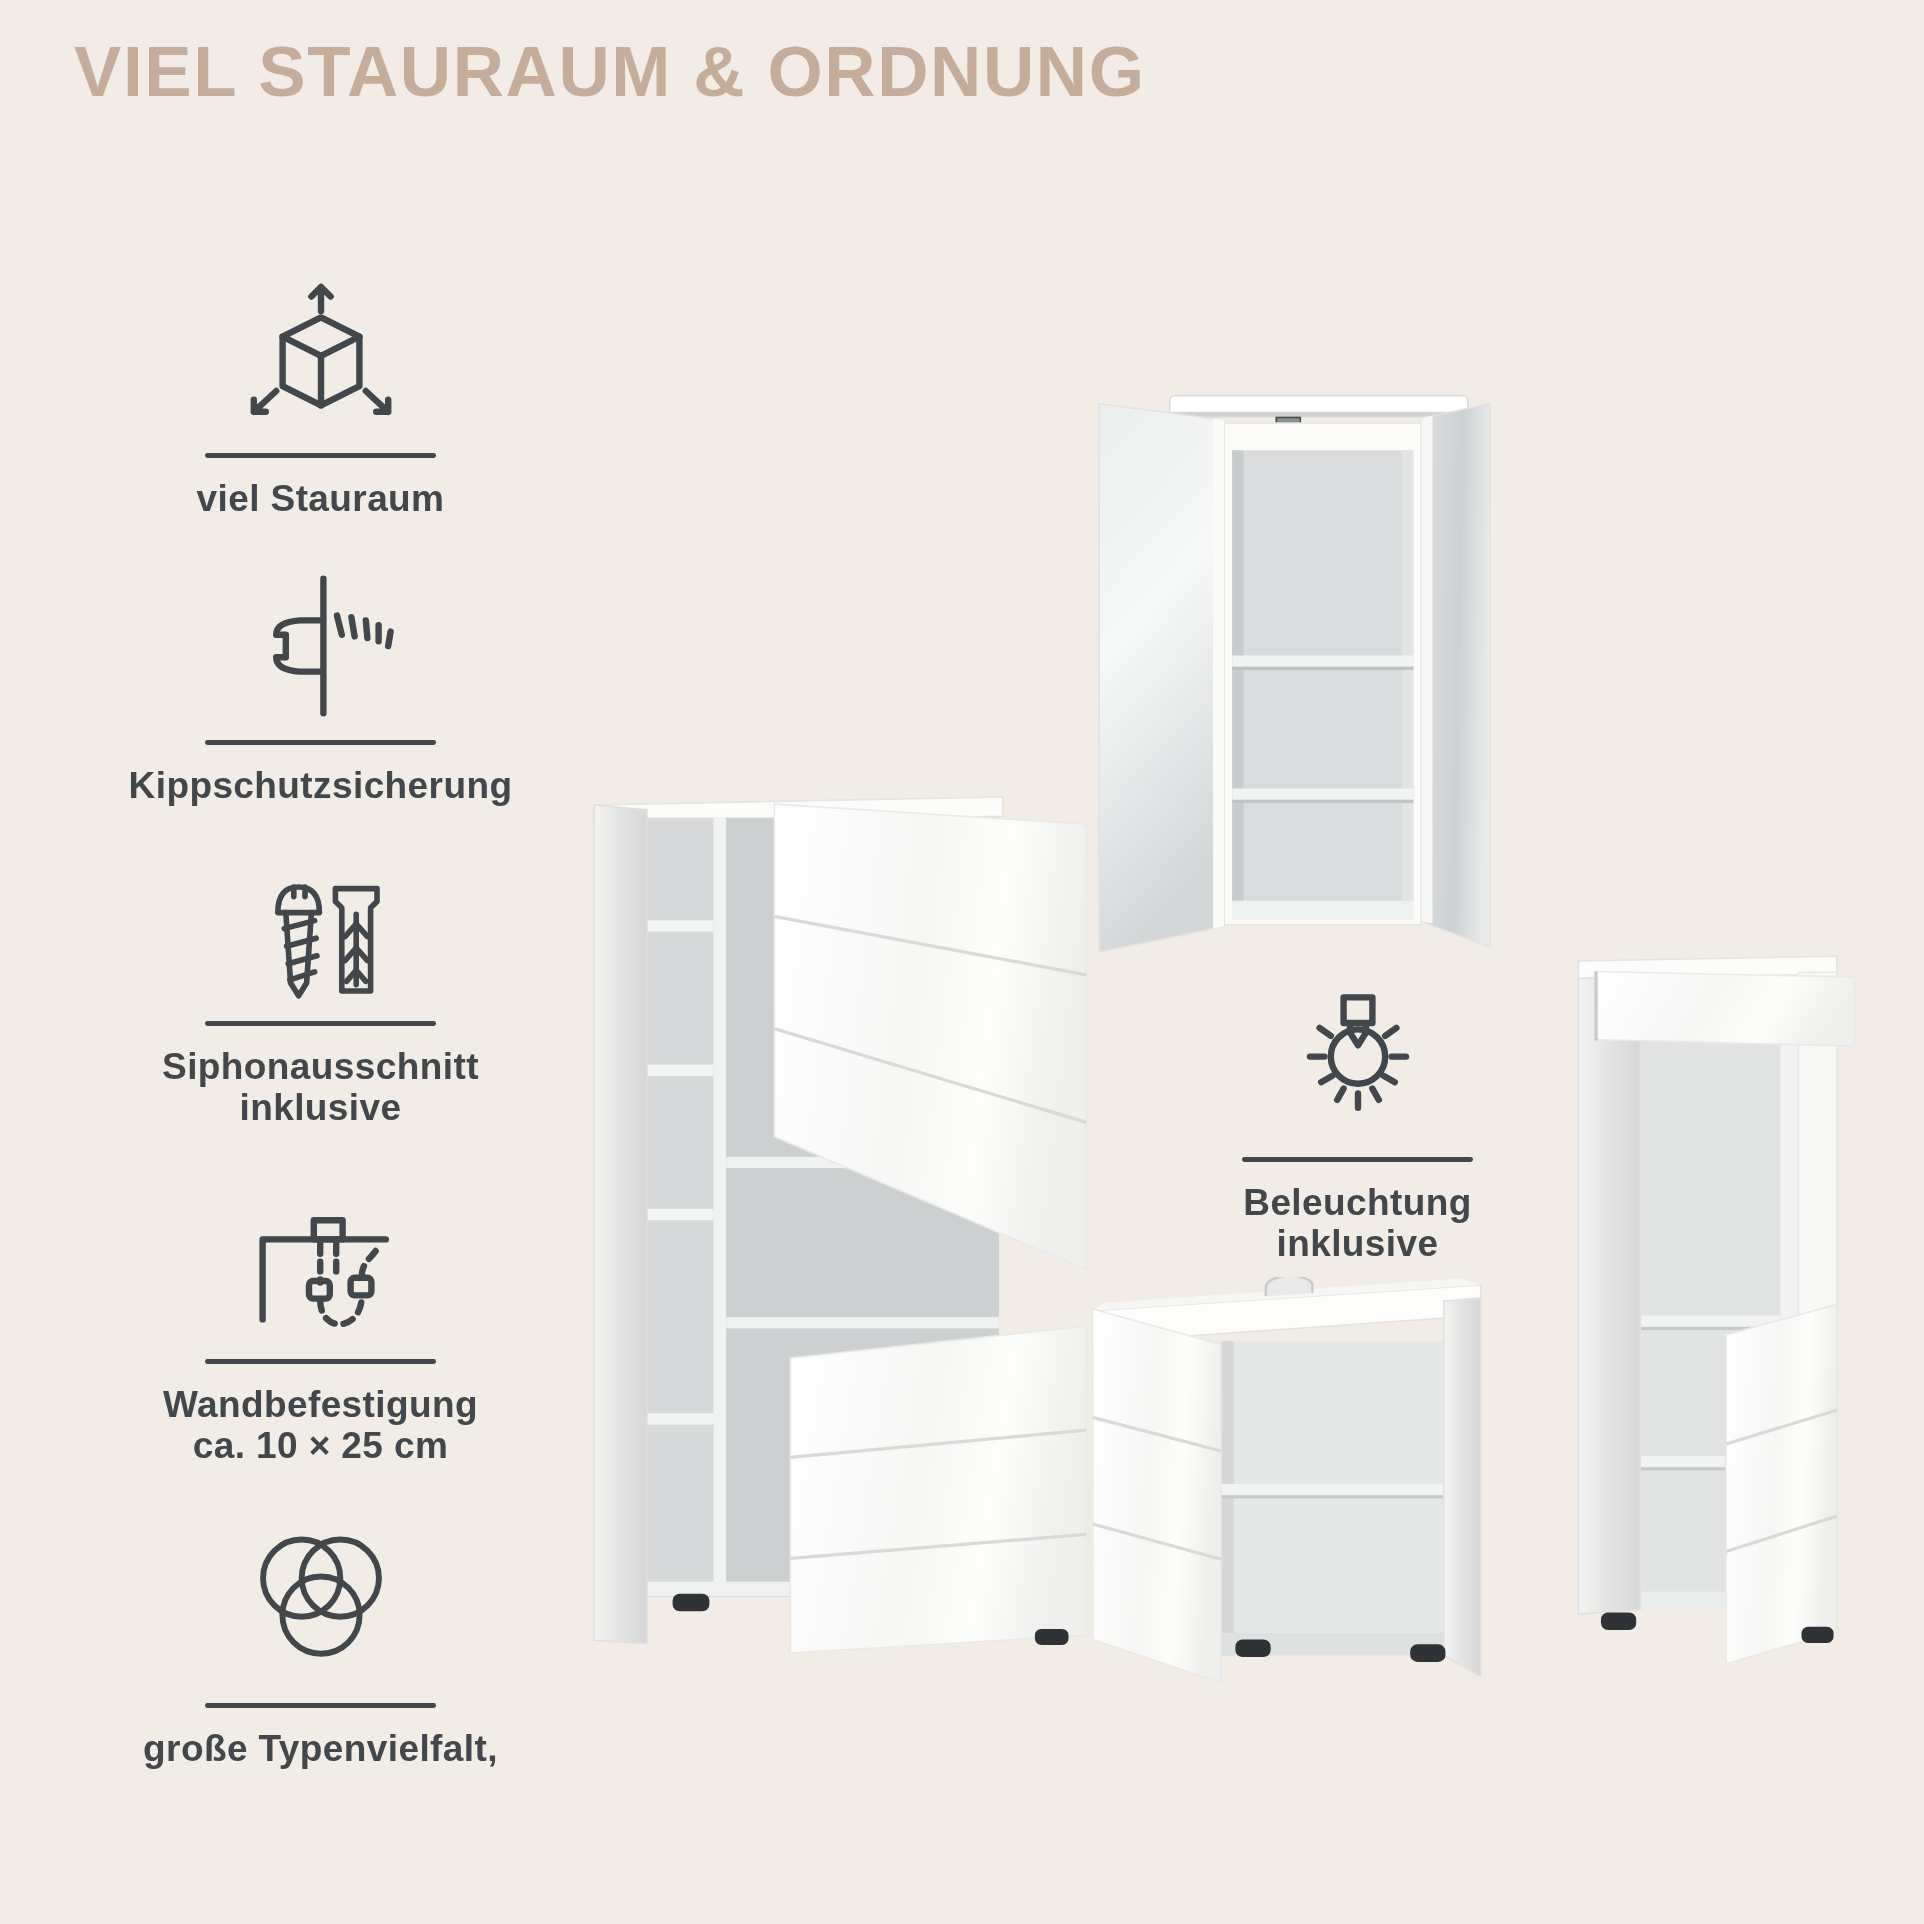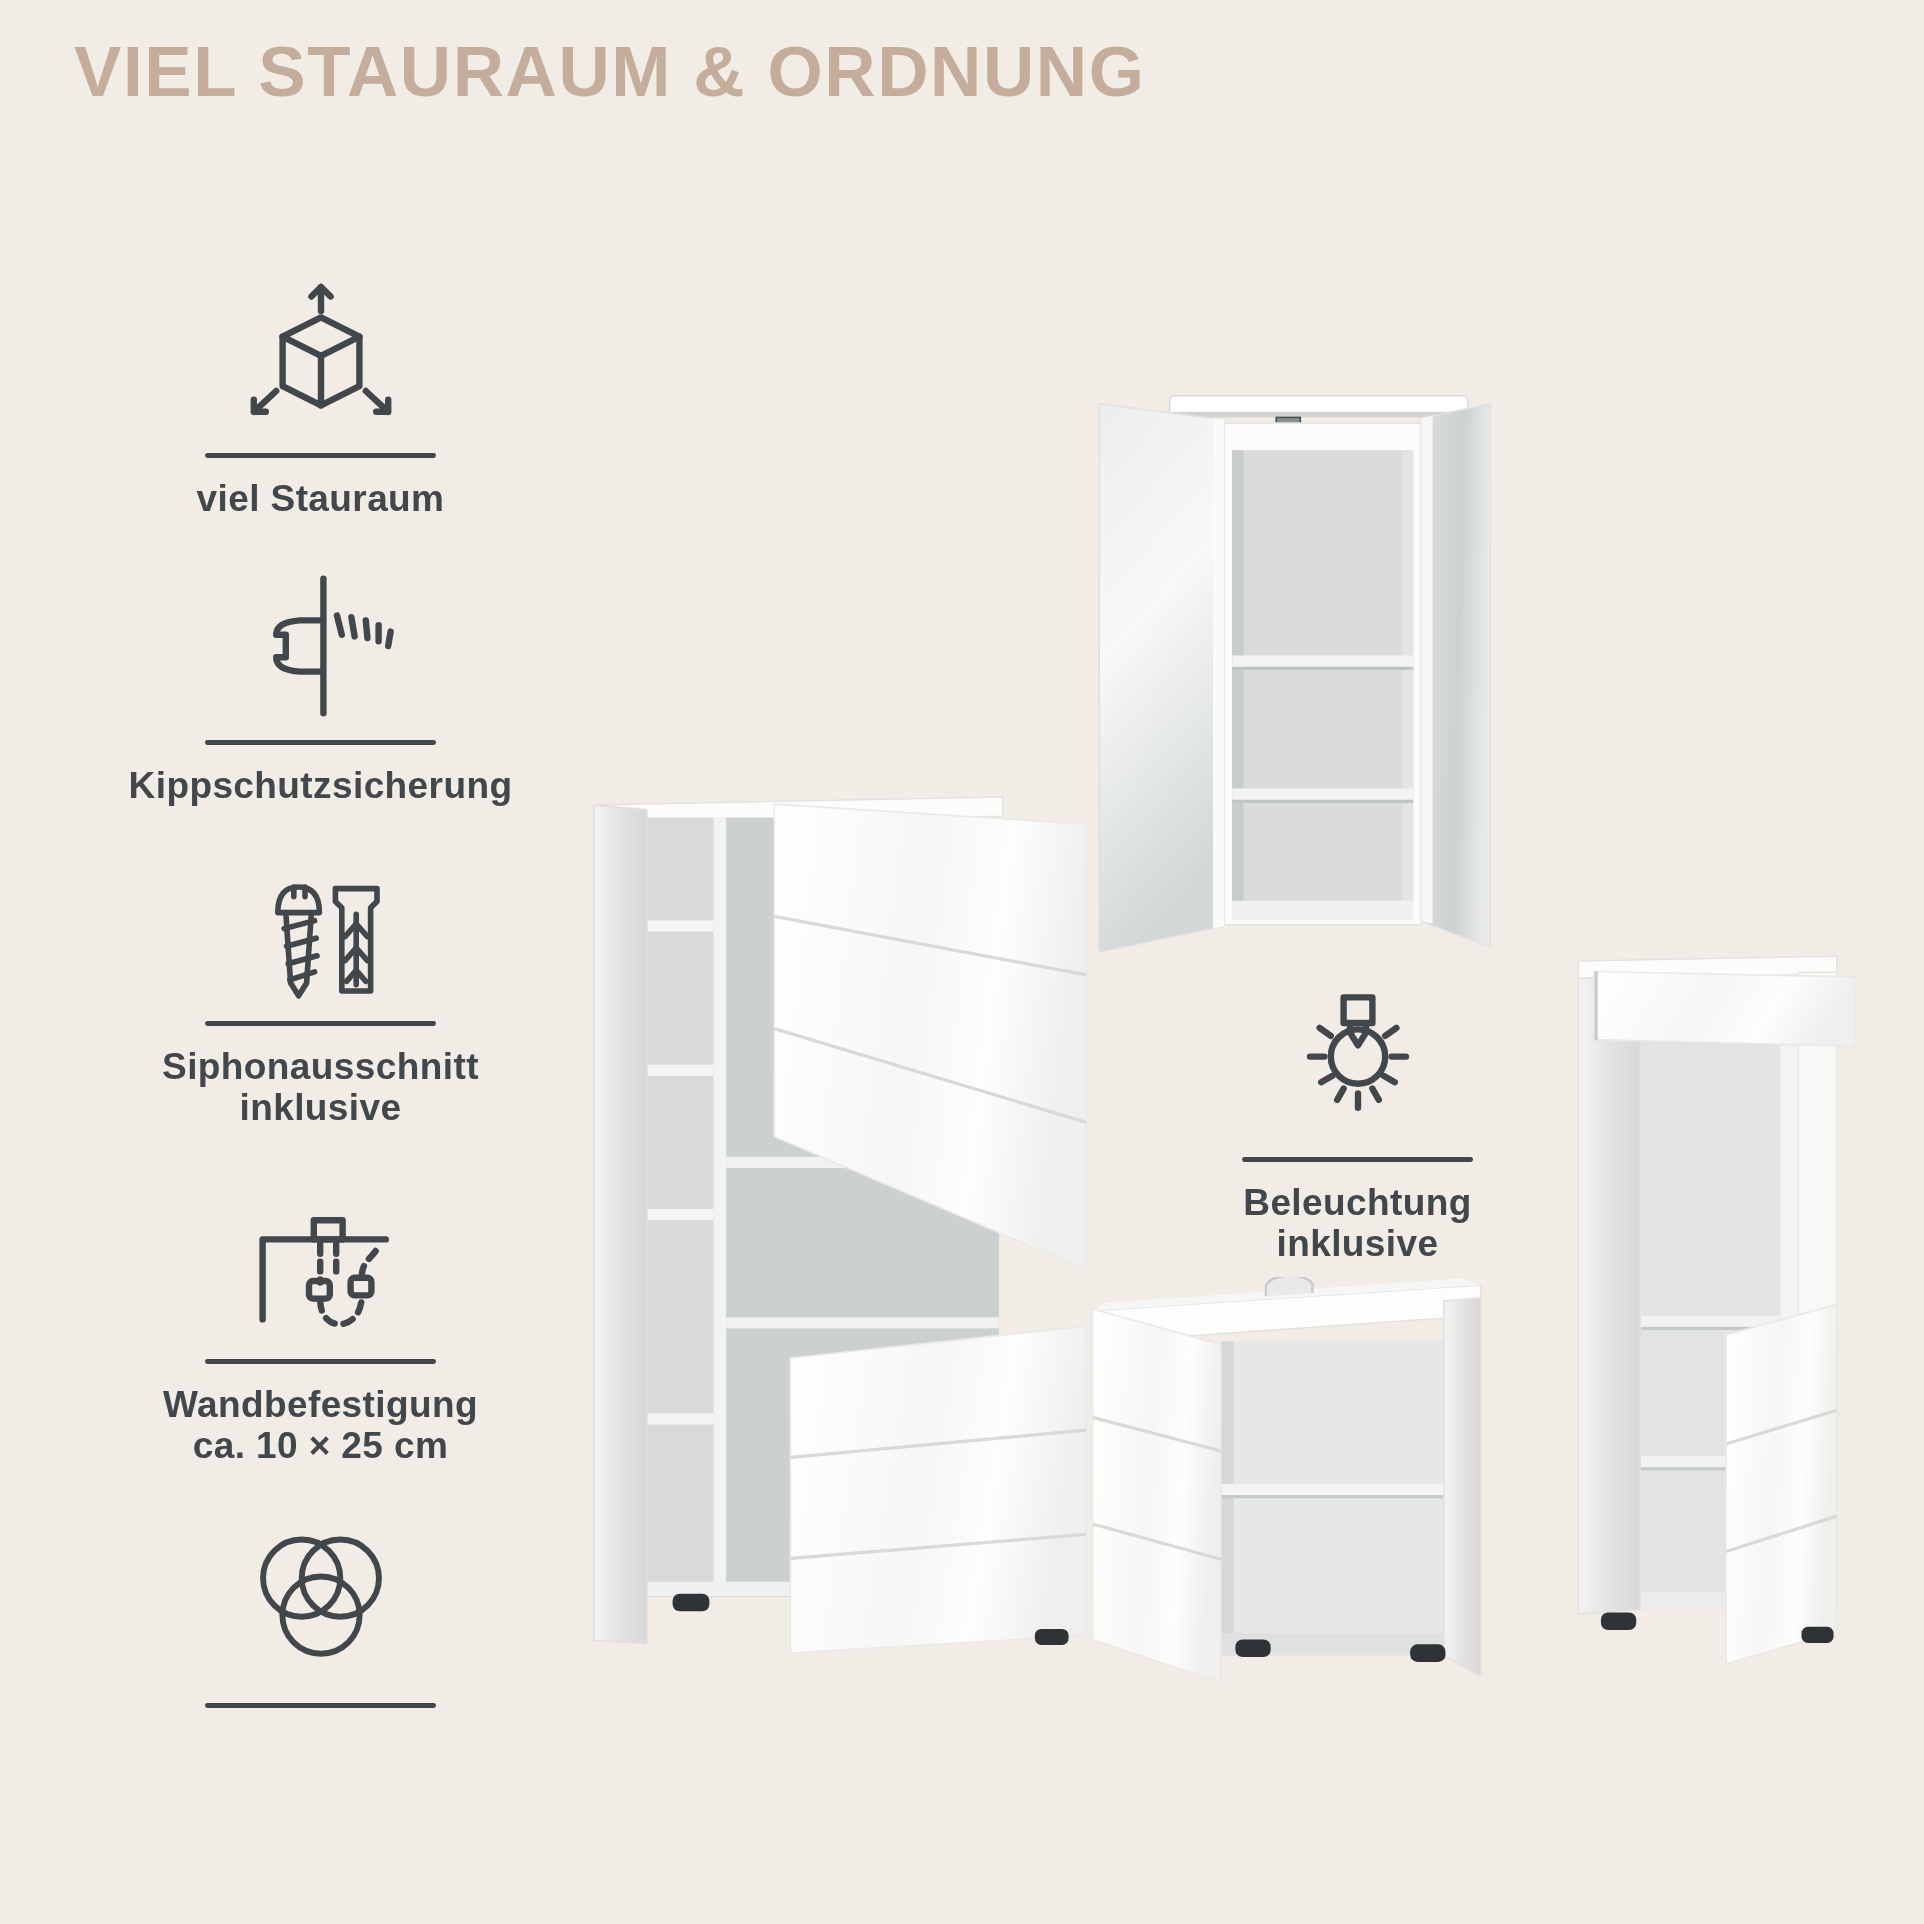--- a/index.html
+++ b/index.html
@@ -124,20 +124,21 @@
   </div>
 
   <div class="feature f-left f5">
     <svg class="icon ic" width="168" height="168" viewBox="0 0 200 200" stroke-width="7">
       <circle cx="77" cy="68" r="46"></circle>
       <circle cx="123" cy="68" r="46"></circle>
       <circle cx="100" cy="112" r="46"></circle>
     </svg>
     <div class="divider"></div>
     <div class="label">
+      <span>große Typenvielfalt,</span>
     </div>
   </div>
 
   <div class="feature f-center">
     <svg class="icon ic" width="160" height="160" viewBox="0 0 200 200" stroke-width="8">
       <rect x="82" y="18" width="36" height="32"></rect>
       <circle cx="100" cy="92" r="34"></circle>
       <path d="M90,52 L90,62 L100,78 L110,62 L110,52"></path>
       <path d="M40,92 L58,92"></path>
       <path d="M142,92 L160,92"></path>

